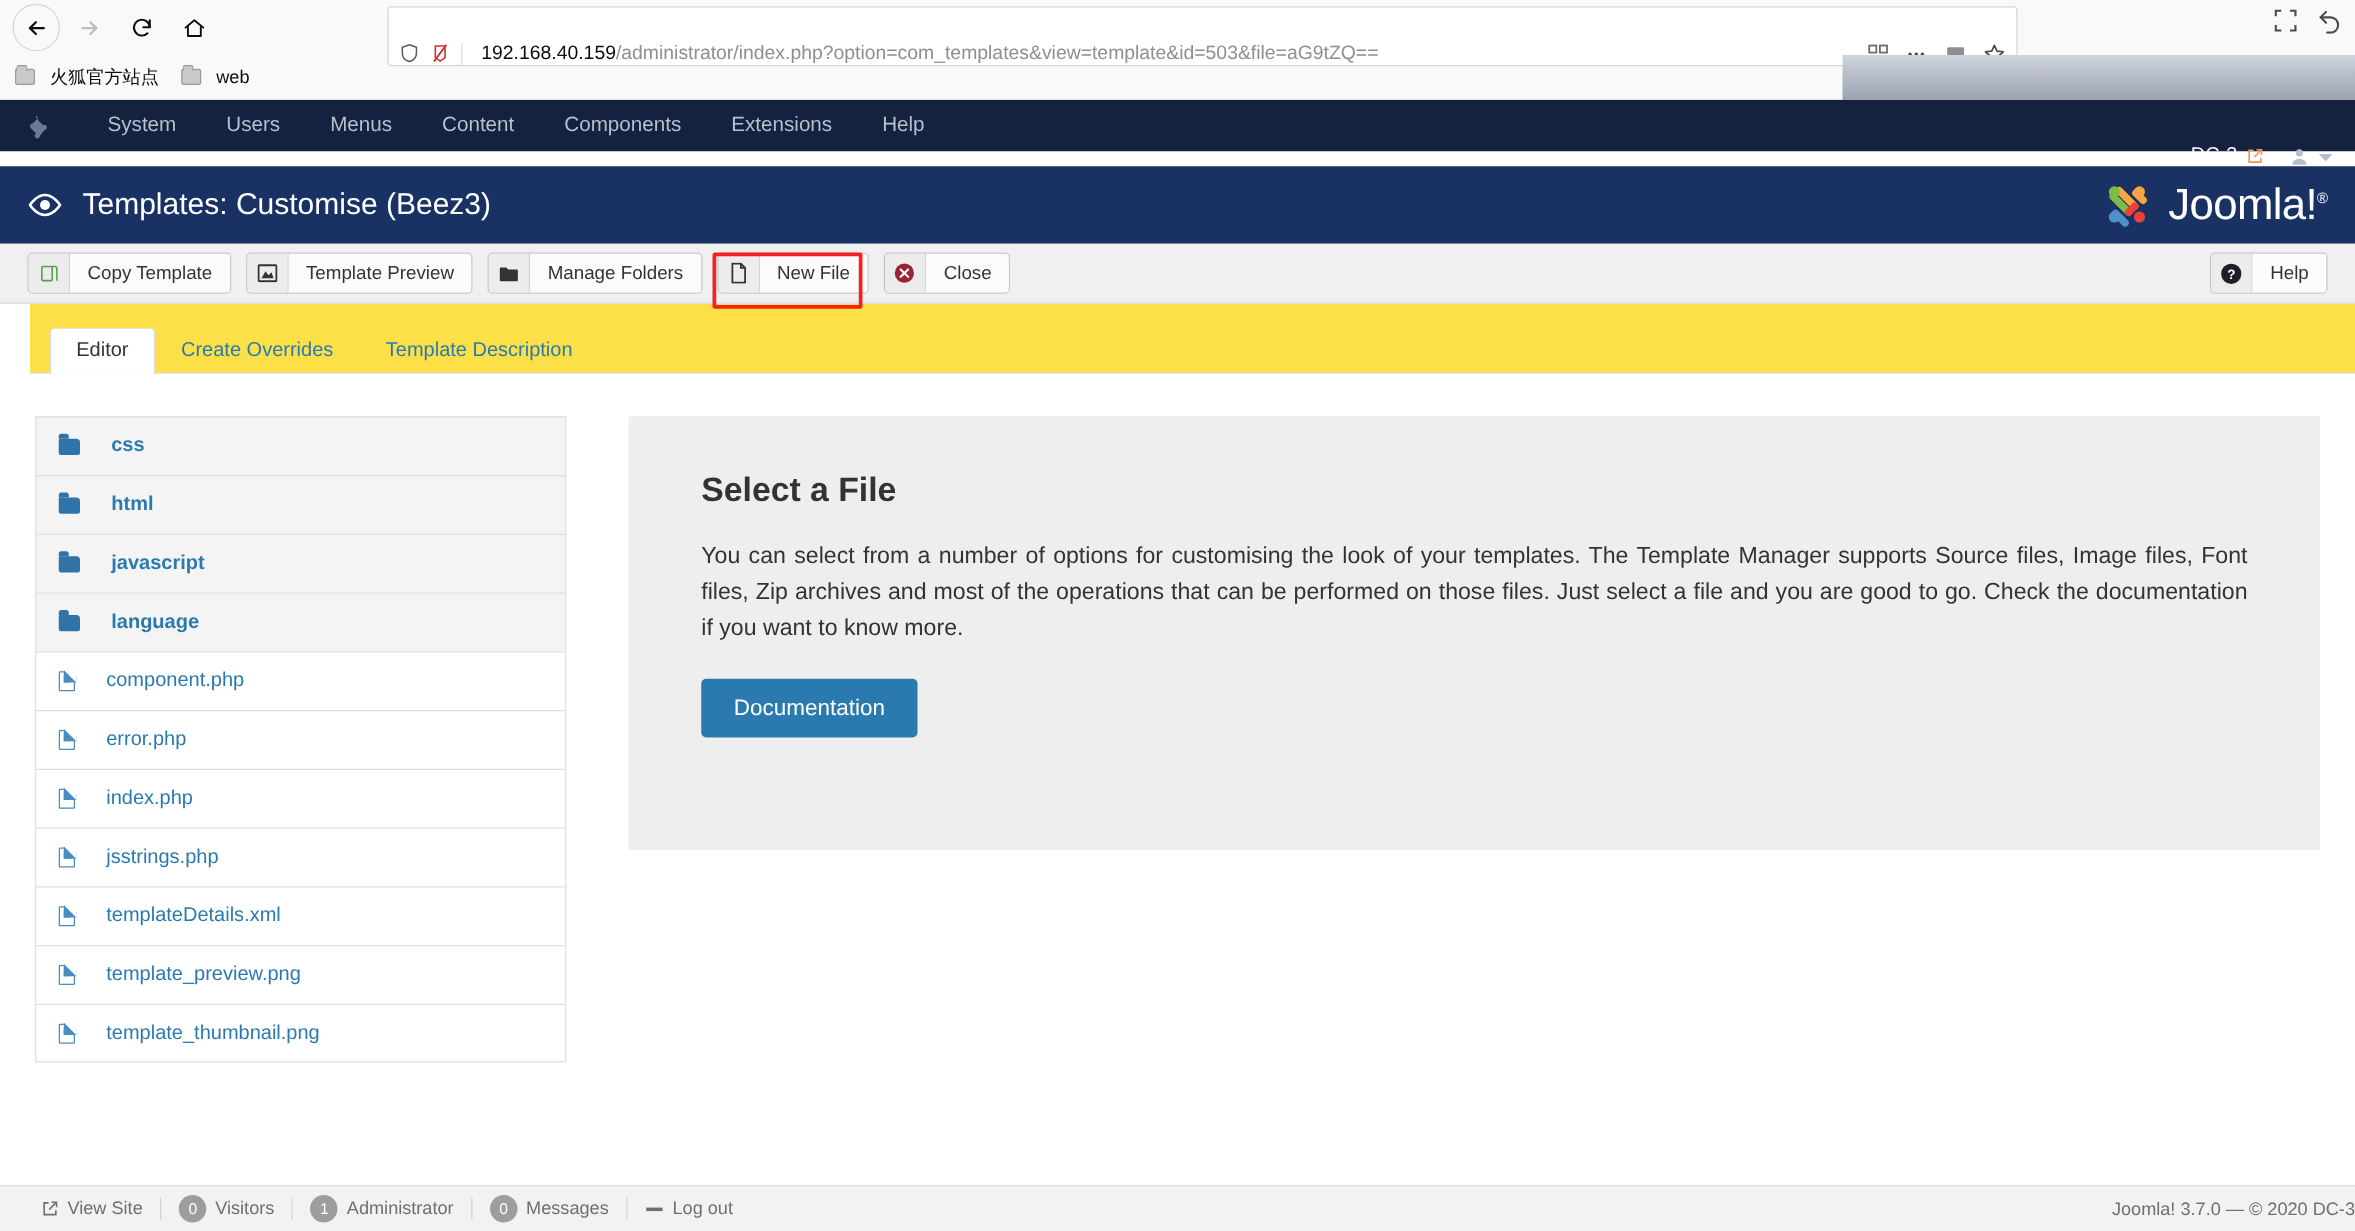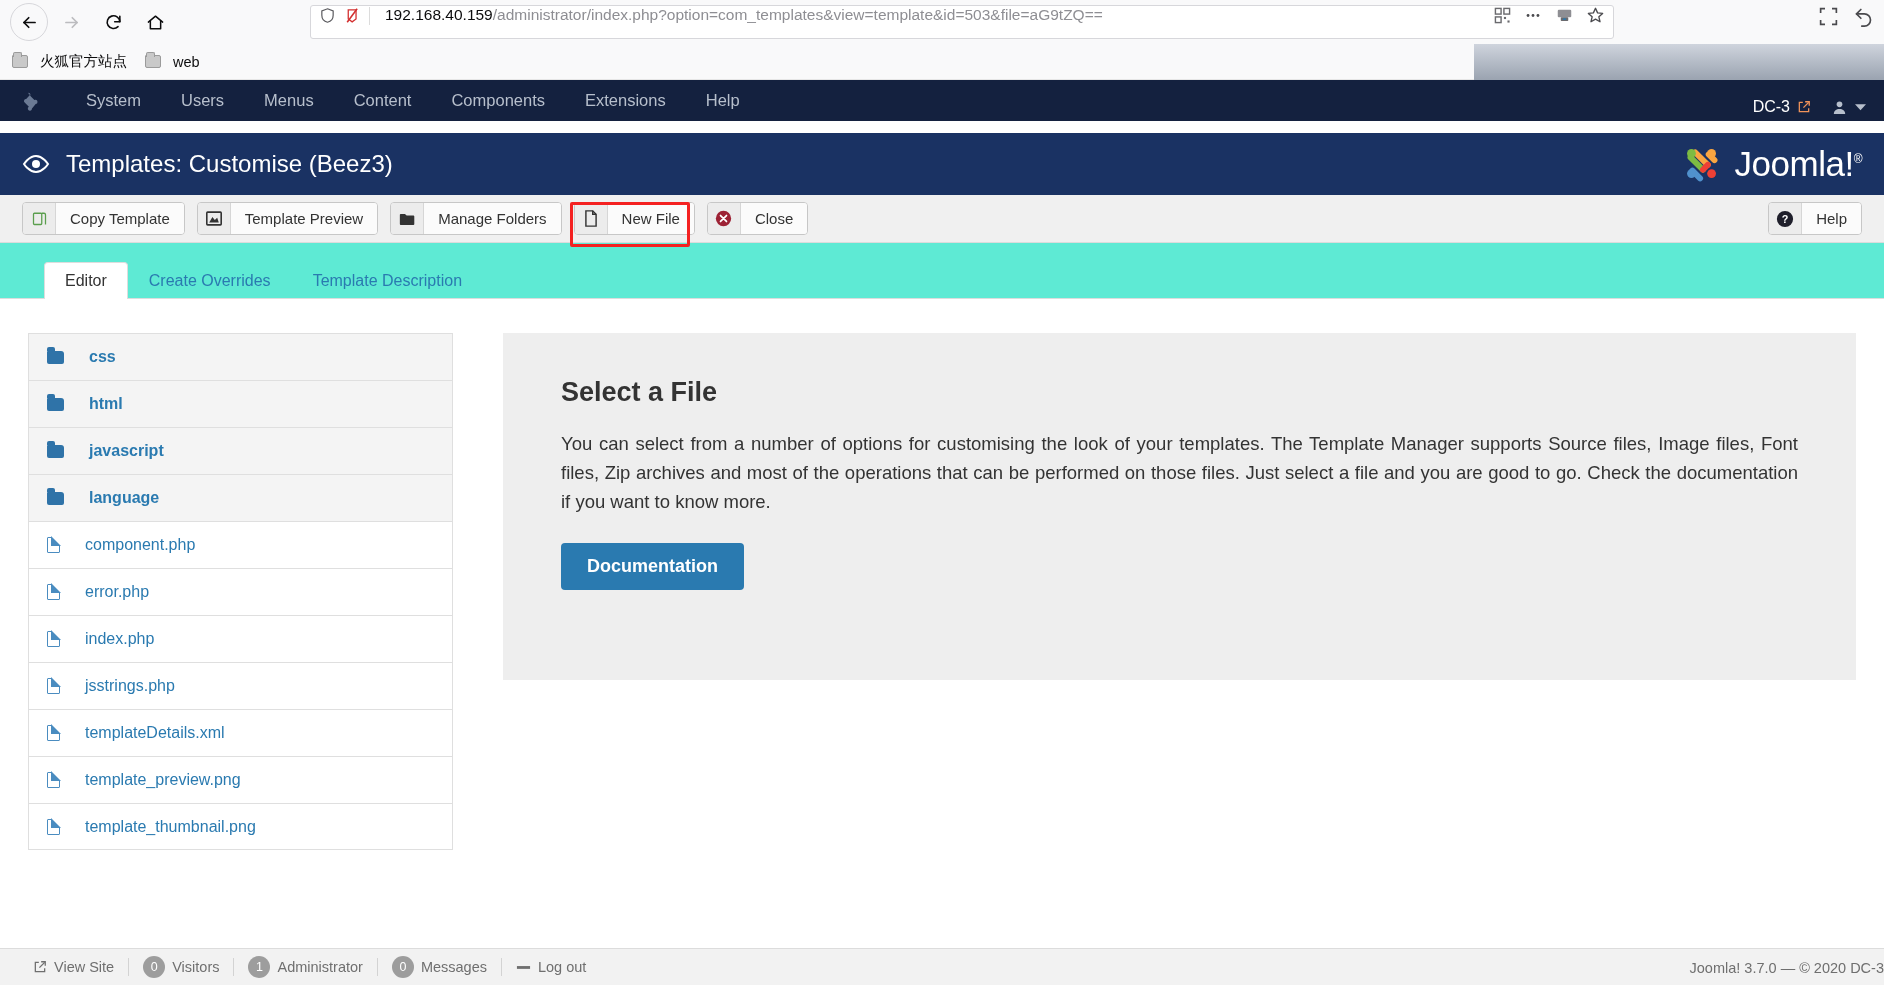--- a/index.html
+++ b/index.html
@@ -29,26 +29,26 @@
   .nav-btn.back { border: 1px solid #d7d7db; }
   .nav-btn.disabled { color: #bcbcbf; }
   .nav-btn svg { display: block; }
 
   .urlbar-wrap {
     position: absolute;
     left: 310px; right: 270px; top: 5px;
     height: 34px;
   }
   .urlbar {
-    height: 34px;
+    height: 48px;
     background: #ffffff;
     border: 1px solid #d7d7db;
     border-radius: 3px;
     display: flex;
-    align-items: flex-start;
+    align-items: flex-end;
     padding: 0 8px;
     gap: 7px;
   }
   .url-ident { display: flex; align-items: center; gap: 8px; padding-right: 8px; }
   .url-sep { width: 1px; height: 18px; background: #dcdcdc; }
   .url-text {
     flex: 1;
     font-size: 15.5px;
     color: #8e8e93;
     white-space: nowrap;
@@ -114,21 +114,21 @@
   .admin-nav-items { display: flex; align-items: center; }
   .admin-nav-item {
     color: #b7bfcc;
     font-size: 16.5px;
     padding: 0 20px;
     line-height: 41px;
     cursor: pointer;
   }
   .admin-nav-right {
     position: absolute; right: 18px; top: 0;
-    height: 54px; display: flex; align-items: center; gap: 20px;
+    height: 54px; display: flex; align-items: flex-end; gap: 20px;
   }
   .site-name {
     color: #ffffff; font-size: 16px;
     display: flex; align-items: center; gap: 7px;
   }
   .ext-link-ico { color: #f0935a; font-size: 14px; }
   .user-menu { display: flex; align-items: center; gap: 7px; color: #b7bfcc; }
 
   
   .page-head {
@@ -198,26 +198,27 @@
     left: 570px; top: 7px;
     width: 120px; height: 45px;
     border: 3px solid #f42121;
     border-radius: 2px;
     pointer-events: none;
   }
   .help-group { position: absolute; right: 22px; }
 
   
   .tabs-wrap {
-    background: #5eead4;
-    padding: 22px 28px 0 44px;
+    background: #fde047;
+    padding: 22px 28px 0 16px;
     border-bottom: 1px solid #dddddd;
     display: flex;
     align-items: flex-end;
     height: 56px;
+    margin-left: 24px;
   }
   .tab {
     padding: 9px 20px;
     font-size: 16px;
     color: #2a7ab0;
     cursor: pointer;
     border: 1px solid transparent;
     border-bottom: none;
     position: relative;
     top: 1px;
@@ -295,21 +296,21 @@
     line-height: 1.56;
     color: #333;
     text-align: justify;
     margin-bottom: 26px;
   }
   .doc-btn {
     display: inline-block;
     background: #2a7ab0;
     color: #fff;
     font-size: 18px;
-    font-weight: bold;
+    font-weight: normal;
     padding: 13px 26px;
     border-radius: 4px;
     border: none;
     cursor: pointer;
   }
 
   
   .footer {
     position: absolute;
     bottom: 0; left: 0; right: 0;

